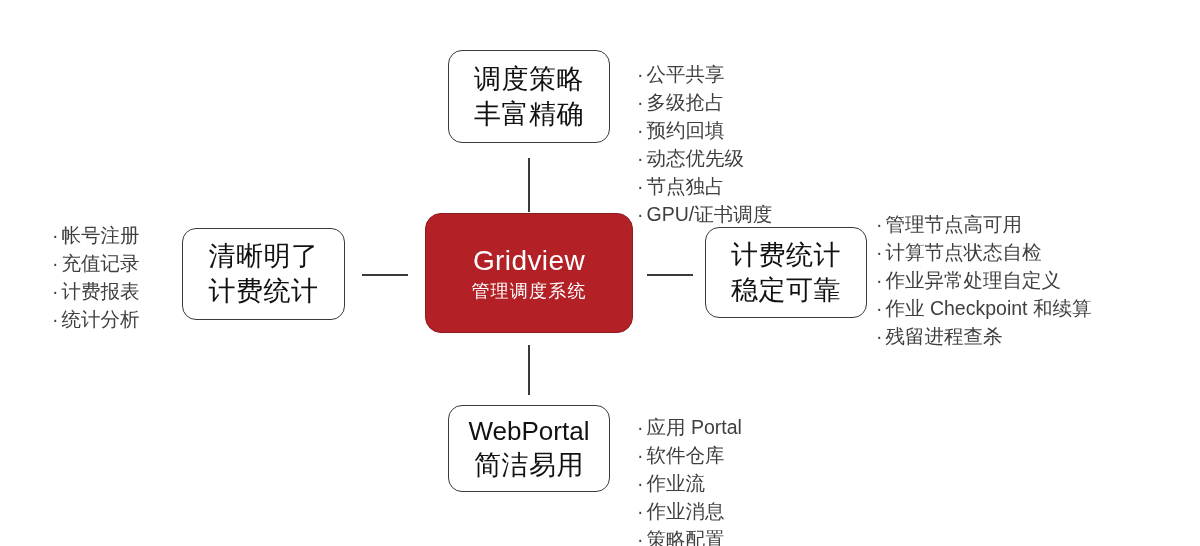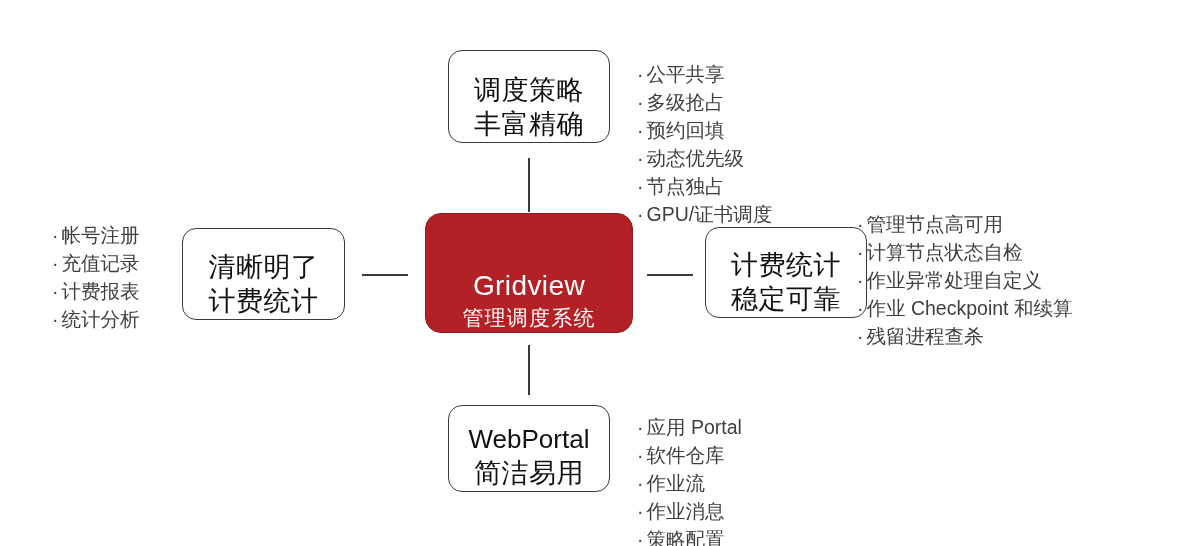--- a/index.html
+++ b/index.html
@@ -18,21 +18,21 @@
     overflow: hidden;
   }
 
   
   .node {
     position: absolute;
     box-sizing: border-box;
     display: flex;
     flex-direction: column;
     align-items: center;
-    justify-content: flex-end;
+    justify-content: center;
     text-align: center;
     border-radius: 14px;
   }
   .node-outline {
     border: 1.6px solid #3a3a3a;
     background: #ffffff;
     color: #111111;
   }
   .node-center {
     border: 1px solid #8d1b20;
@@ -50,21 +50,21 @@
     font-size: 27px;
     letter-spacing: 0.5px;
     font-weight: 400;
   }
   .node-center .node-line-1 {
     font-size: 28px;
     letter-spacing: 0.4px;
     margin-bottom: 1px;
   }
   .node-center .node-line-2 {
-    font-size: 21px;
+    font-size: 18px;
     letter-spacing: 1.2px;
   }
 
   
   #node-top    { left: 448px; top: 50px;  width: 162px; height: 93px; }
   #node-left   { left: 182px; top: 228px; width: 163px; height: 92px; }
   #node-right  { left: 705px; top: 227px; width: 162px; height: 91px; }
   #node-bottom { left: 448px; top: 405px; width: 162px; height: 87px; }
   #node-center { left: 425px; top: 213px; width: 208px; height: 120px; }
 
@@ -105,21 +105,21 @@
     margin-right: 3px;
   }
 
   #bullets-top  { left: 637px; top: 60px; }
   #bullets-top .bullet-col-0 { width: 131px; }
 
   #bullets-bottom { left: 637px; top: 413px; }
   #bullets-bottom .bullet-col-0 { width: 131px; }
 
   #bullets-left  { left: 52px;  top: 221px; }
-  #bullets-right { left: 857px; top: 210px; }
+  #bullets-right { left: 876px; top: 210px; }
 </style>
 </head>
 <body>
 
 <div id="canvas">
 
   <div class="connector-v" id="conn-top"></div>
   <div class="connector-v" id="conn-bottom"></div>
   <div class="connector-h" id="conn-left"></div>
   <div class="connector-h" id="conn-right"></div>

